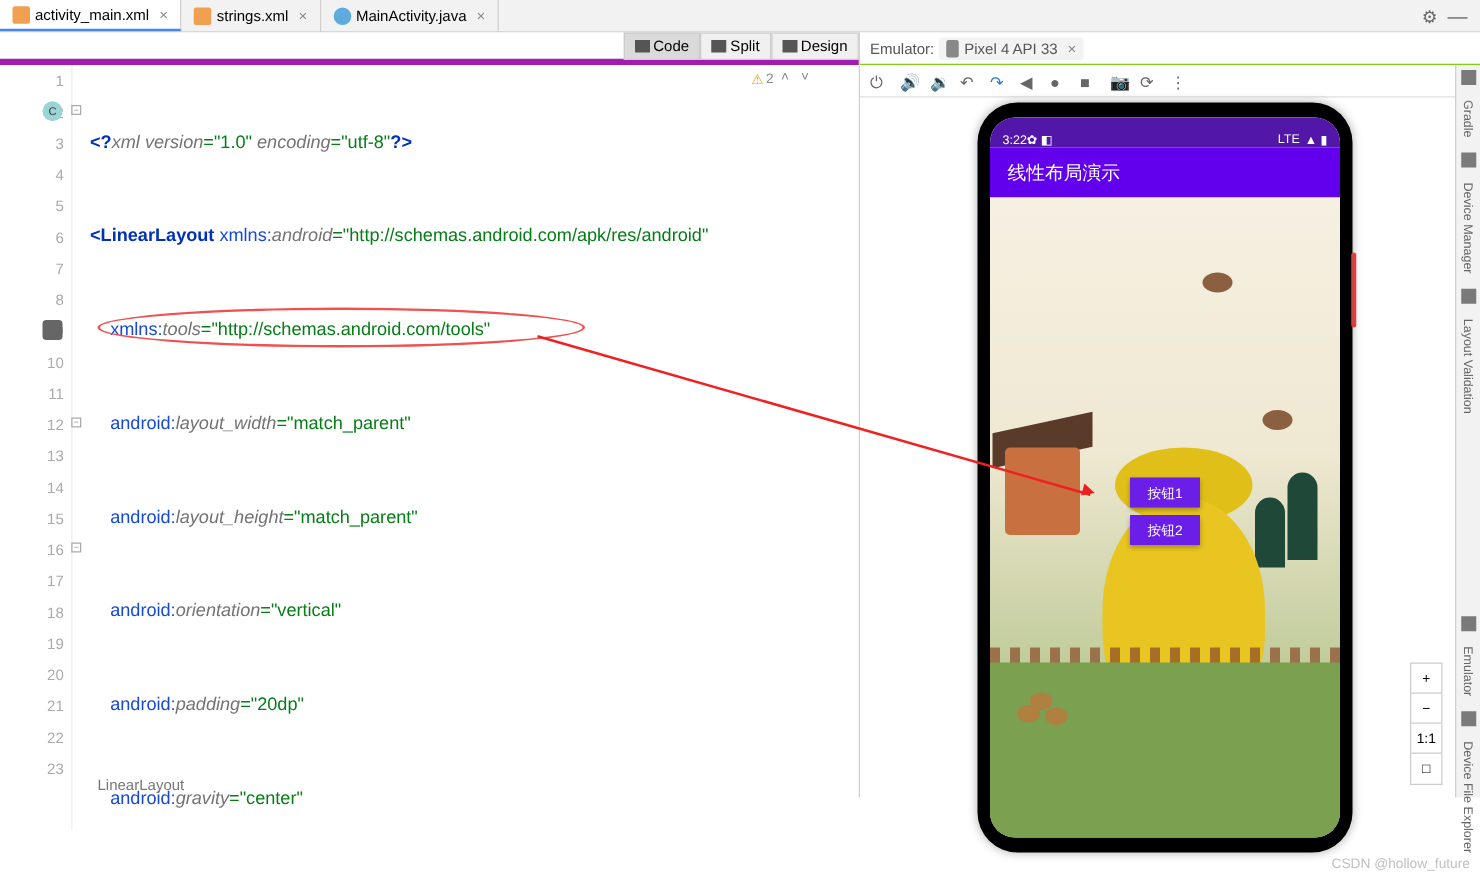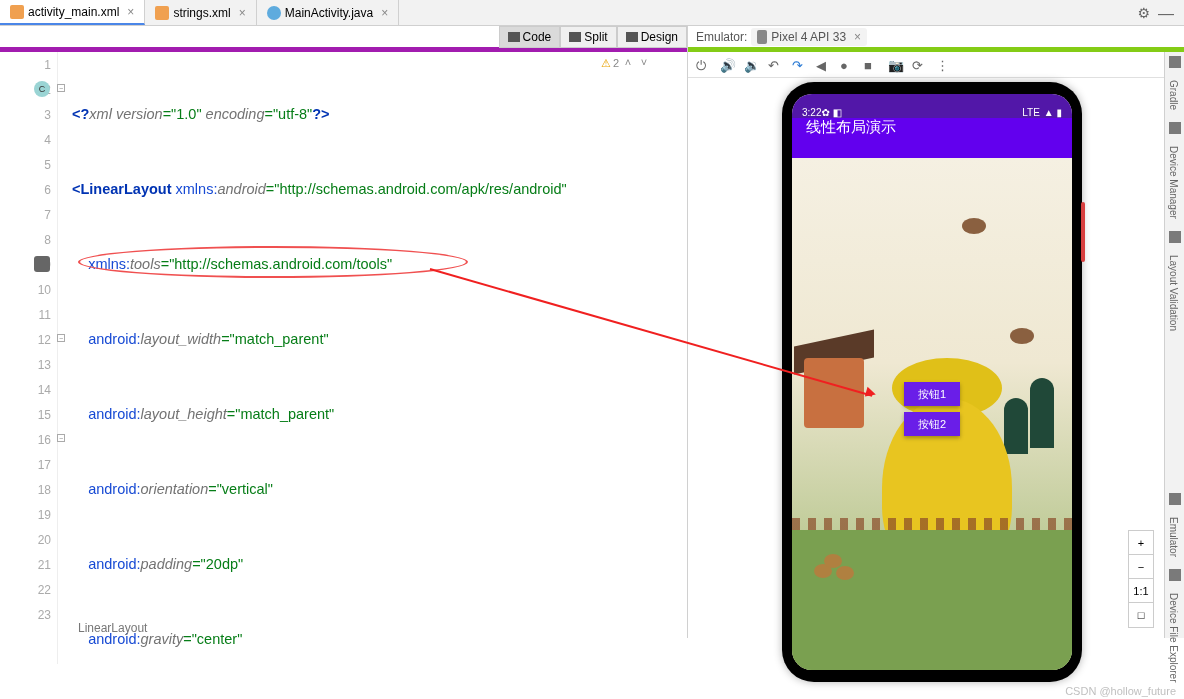--- a/index.html
+++ b/index.html
@@ -47,33 +47,33 @@
 
 .warn-badge { position:absolute; top:4px; right:36px; display:flex; align-items:center; gap:2px; font-size:11px; color:#888; }
 .warn-tri { color:#e8a100; }
 .chev { width:14px; height:14px; display:inline-block; text-align:center; color:#888; }
 
 
 .status { position:absolute; left:72px; bottom:0; font-size:12px; color:#777; padding:3px 6px; }
 
 
 .emu-pane { flex:1; position:relative; background:#fff; }
-.emu-hdr { height:26px; display:flex; align-items:center; padding:0 8px; font-size:12px; color:#555; gap:4px; border-bottom:5px solid #84cc16; }
+.emu-hdr { height:26px; display:flex; align-items:center; padding:0 8px; font-size:12px; color:#555; gap:4px; border-bottom:1px solid #84cc16; }
 .emu-dev { display:flex; align-items:center; gap:4px; padding:2px 6px; background:#f3f3f3; border-radius:3px; }
 .phone-ico { width:10px; height:14px; background:#888; border-radius:2px; }
 
 .emu-tb { height:26px; display:flex; align-items:center; gap:10px; padding:0 8px; border-bottom:1px solid #e0e0e0; }
 .eico { width:14px; height:14px; color:#666; font-size:13px; cursor:pointer; }
 
 
 .phone { position:absolute; left:94px; top:56px; width:300px; height:600px; background:#000; border-radius:32px; padding:12px 10px; box-shadow:0 0 8px rgba(0,0,0,.3); }
 .screen { width:100%; height:100%; background:#f8f4e8; border-radius:20px; overflow:hidden; position:relative; }
 .stbar { height:24px; background:#5217a8; color:#fff; display:flex; align-items:flex-end; padding:0 10px; font-size:10px; }
 .stbar-r { margin-left:auto; display:flex; gap:4px; }
-.appbar { height:40px; background:#6200ee; color:#fff; display:flex; padding:0 14px; font-size:15px; }
+.appbar { height:40px; background:#6200ee; color:#fff; display:flex; align-items:center; padding:0 14px; font-size:15px; }
 .pwrbtn { position:absolute; right:-3px; top:120px; width:4px; height:60px; background:#d84040; border-radius:2px; }
 
 
 .scene { position:absolute; left:0; top:64px; right:0; bottom:0; background:linear-gradient(180deg,#f5f0e2 0%,#efe8d2 40%,#9bb56c 100%); }
 .house { position:absolute; left:12px; top:200px; width:60px; height:70px; background:#c87040; border-radius:4px; }
 .house-roof { position:absolute; left:2px; top:180px; width:80px; height:28px; background:#5a3a28; transform:skewY(-12deg); }
 .fence { position:absolute; left:0; right:0; top:360px; height:40px; background:repeating-linear-gradient(90deg,#8a4a28 0 8px,transparent 8px 16px); opacity:.7; }
 .ground { position:absolute; left:0; right:0; bottom:0; height:140px; background:#7aa050; }
 .girl { position:absolute; left:90px; top:240px; width:130px; height:180px; background:#e8c520; border-radius:50% 50% 40% 40%; }
 .hat { position:absolute; left:100px; top:200px; width:110px; height:60px; background:#e0c018; border-radius:50%; }

